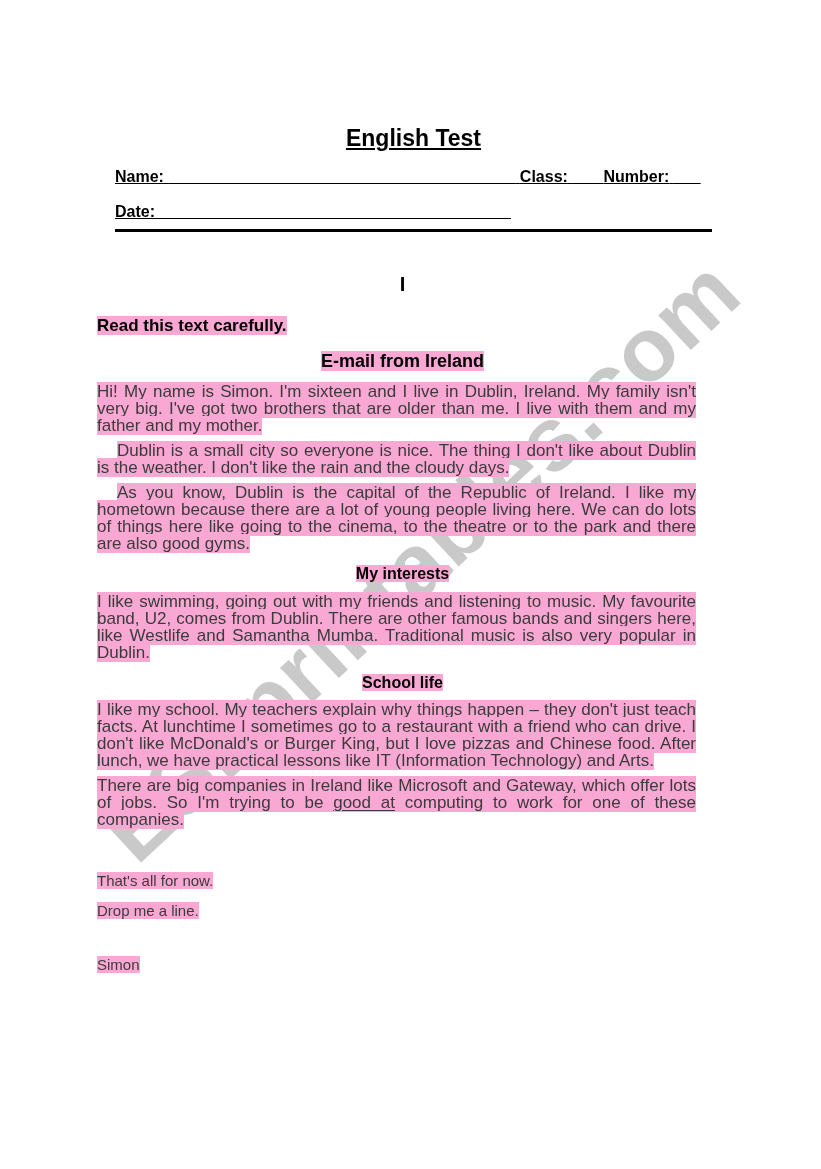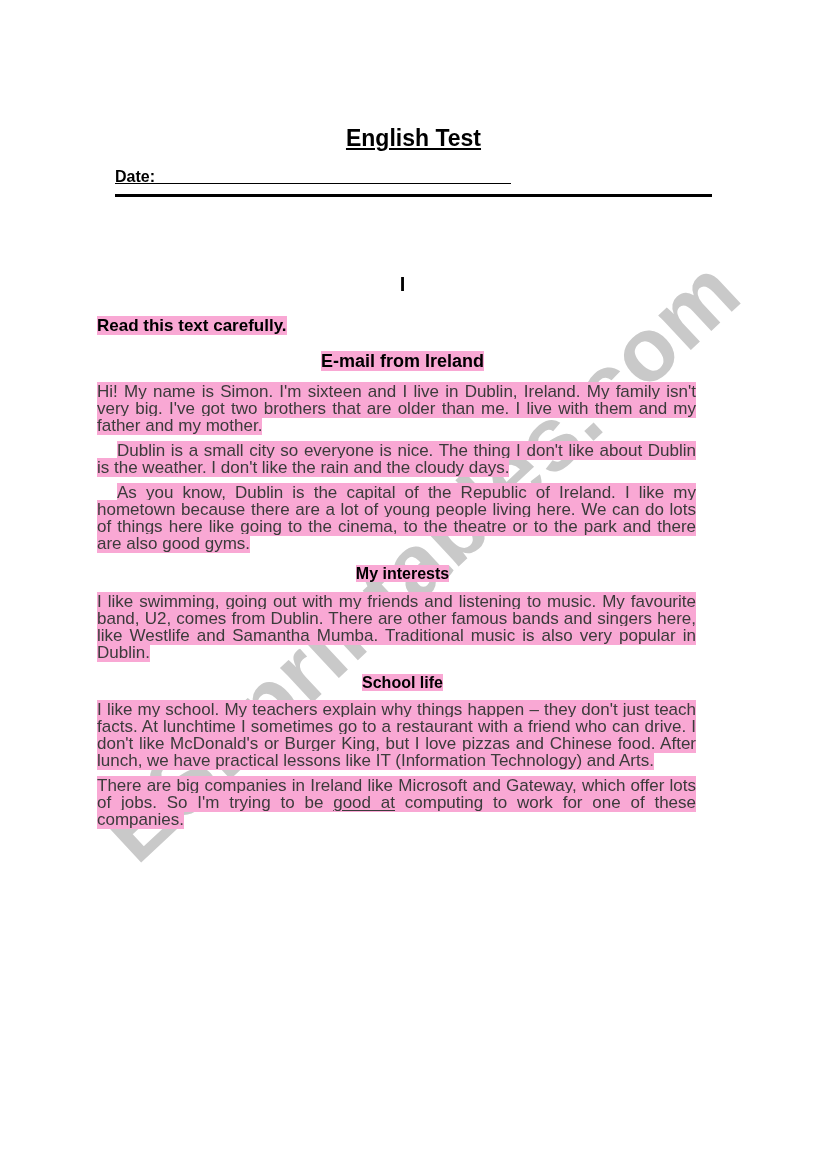--- a/index.html
+++ b/index.html
@@ -37,34 +37,47 @@
 </style>
 </head>
 <body>
 
 <div id="page">
 
   <div class="wm" style="color: rgb(201, 201, 201);">ESLprintables.com</div>
 
   <div class="header">
     <div class="title">English Test</div>
+    <div class="frow">
+      <span>Name:</span>
+      <span>_______________________________________</span>
+      <span>Class:</span>
+      <span>___</span>
+      <span>Number:</span>
+      <span>___</span>
+    </div>
     <div class="frow"><span>Date:</span><span>________________________________________</span></div>
     <div class="rule"></div>
   </div>
 
   <div class="bodytext">
     <div class="marker">I</div>
     <div class="instr"><span class="hl">Read this text carefully.</span></div>
     <div class="rtitle"><span class="hl">E-mail from Ireland</span></div>
     <div class="blocks">
         <p class="para"><span class="hl"><span>Hi! My name is Simon. I'm sixteen and I live in Dublin, Ireland. My family isn't very </span><u>big</u><span>. I've got two brothers that are older than me. I live with them and my father and my mother.</span></span></p>
         <p class="para ind"><span class="hl"><span>Dublin is a small city so everyone is nice. The thing I don't like about Dublin is the weather. I don't like the rain and the cloudy days.</span></span></p>
         <p class="para ind"><span class="hl"><span>As you know, Dublin is the capital of the Republic of Ireland. I like my hometown because there are a lot of </span><u>young</u><span> people living here. We can do lots of things here like going to the cinema, to the theatre or to the park and there are also good gyms.</span></span></p>
         <p class="h"><span class="hl">My interests</span></p>
         <p class="para"><span class="hl"><span>I </span><u>like</u><span> swimming, going out with my friends and listening to music. My favourite band, U2, comes from Dublin. There are other famous bands and singers here, like Westlife and Samantha Mumba. Traditional music is also very popular in Dublin.</span></span></p>
         <p class="h"><span class="hl">School life</span></p>
         <p class="para"><span class="hl"><span>I like my school. My teachers explain why things happen – they don't just teach facts. At lunchtime I sometimes go to a restaurant with a friend who can drive. I don't like McDonald's or Burger King, but I </span><u>love</u><span> pizzas and Chinese food. After lunch, we have practical lessons like IT (Information Technology) and Arts.</span></span></p>
         <p class="para"><span class="hl"><span>There are big companies in Ireland like Microsoft and Gateway, which offer lots of jobs. So I'm trying to be </span><u>good at</u><span> computing to work for one of these companies.</span></span></p>
       </div>
   </div>
 
+  <div class="closing">
+    <div class="l1"><span class="hl">That's all for now.</span></div>
+    <div class="l2"><span class="hl">Drop me a line.</span></div>
+    <div class="l3"><span class="hl">Simon</span></div>
+  </div>
 
 </div>
 
 </body></html>

